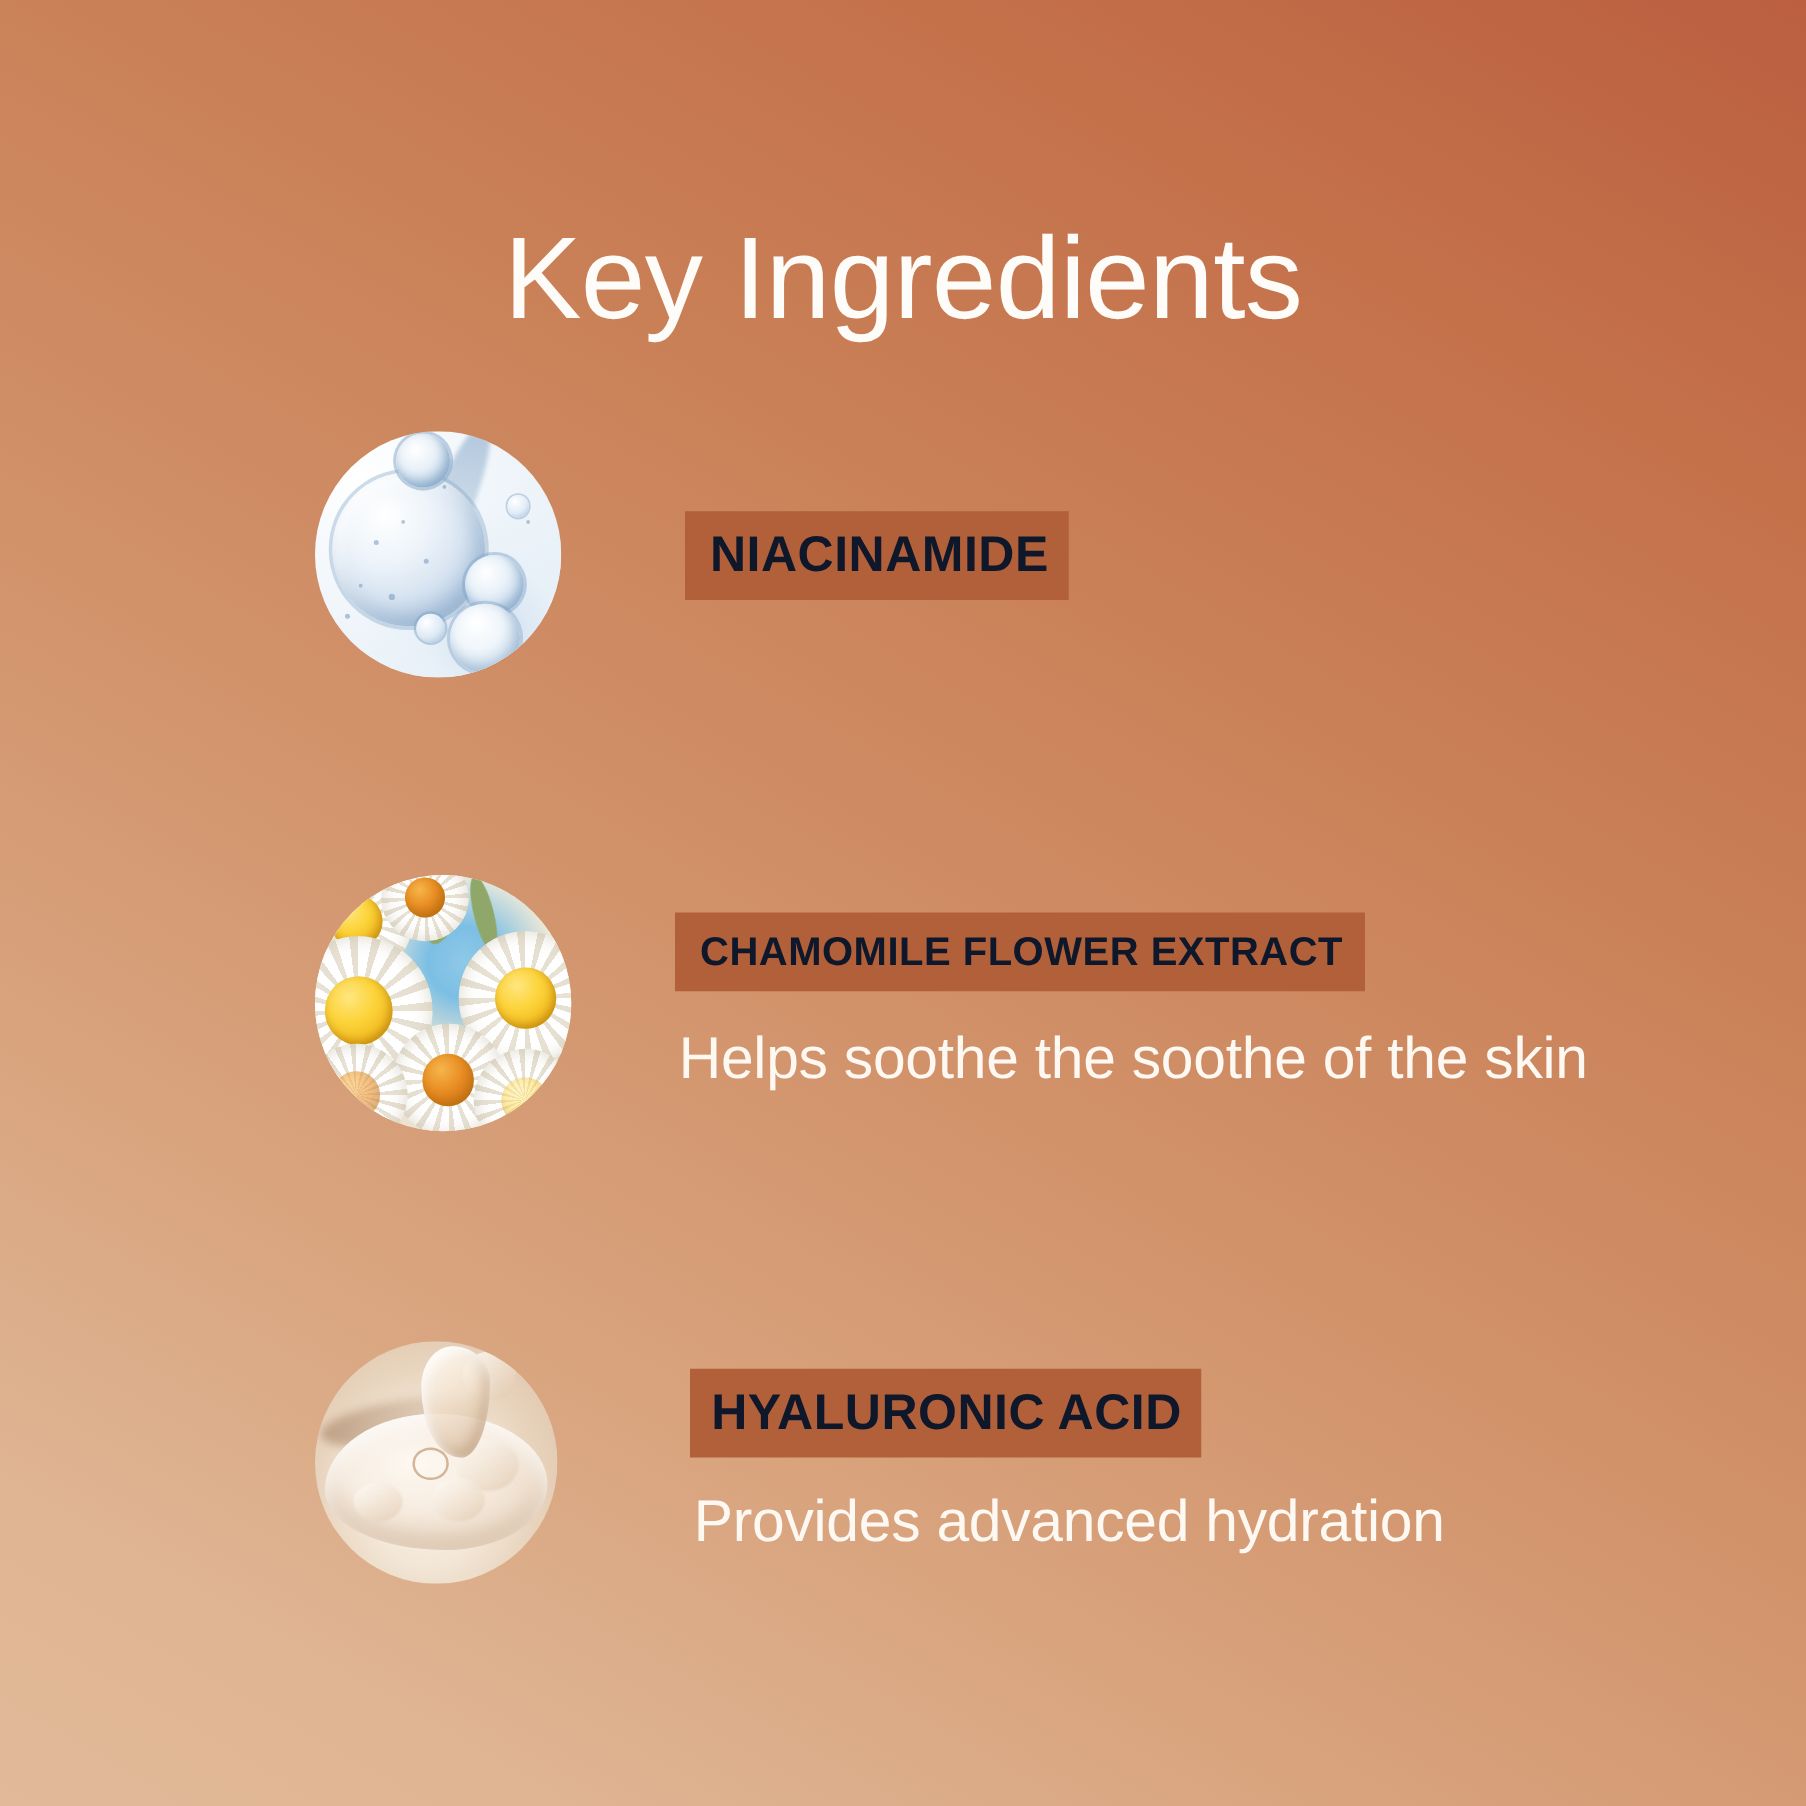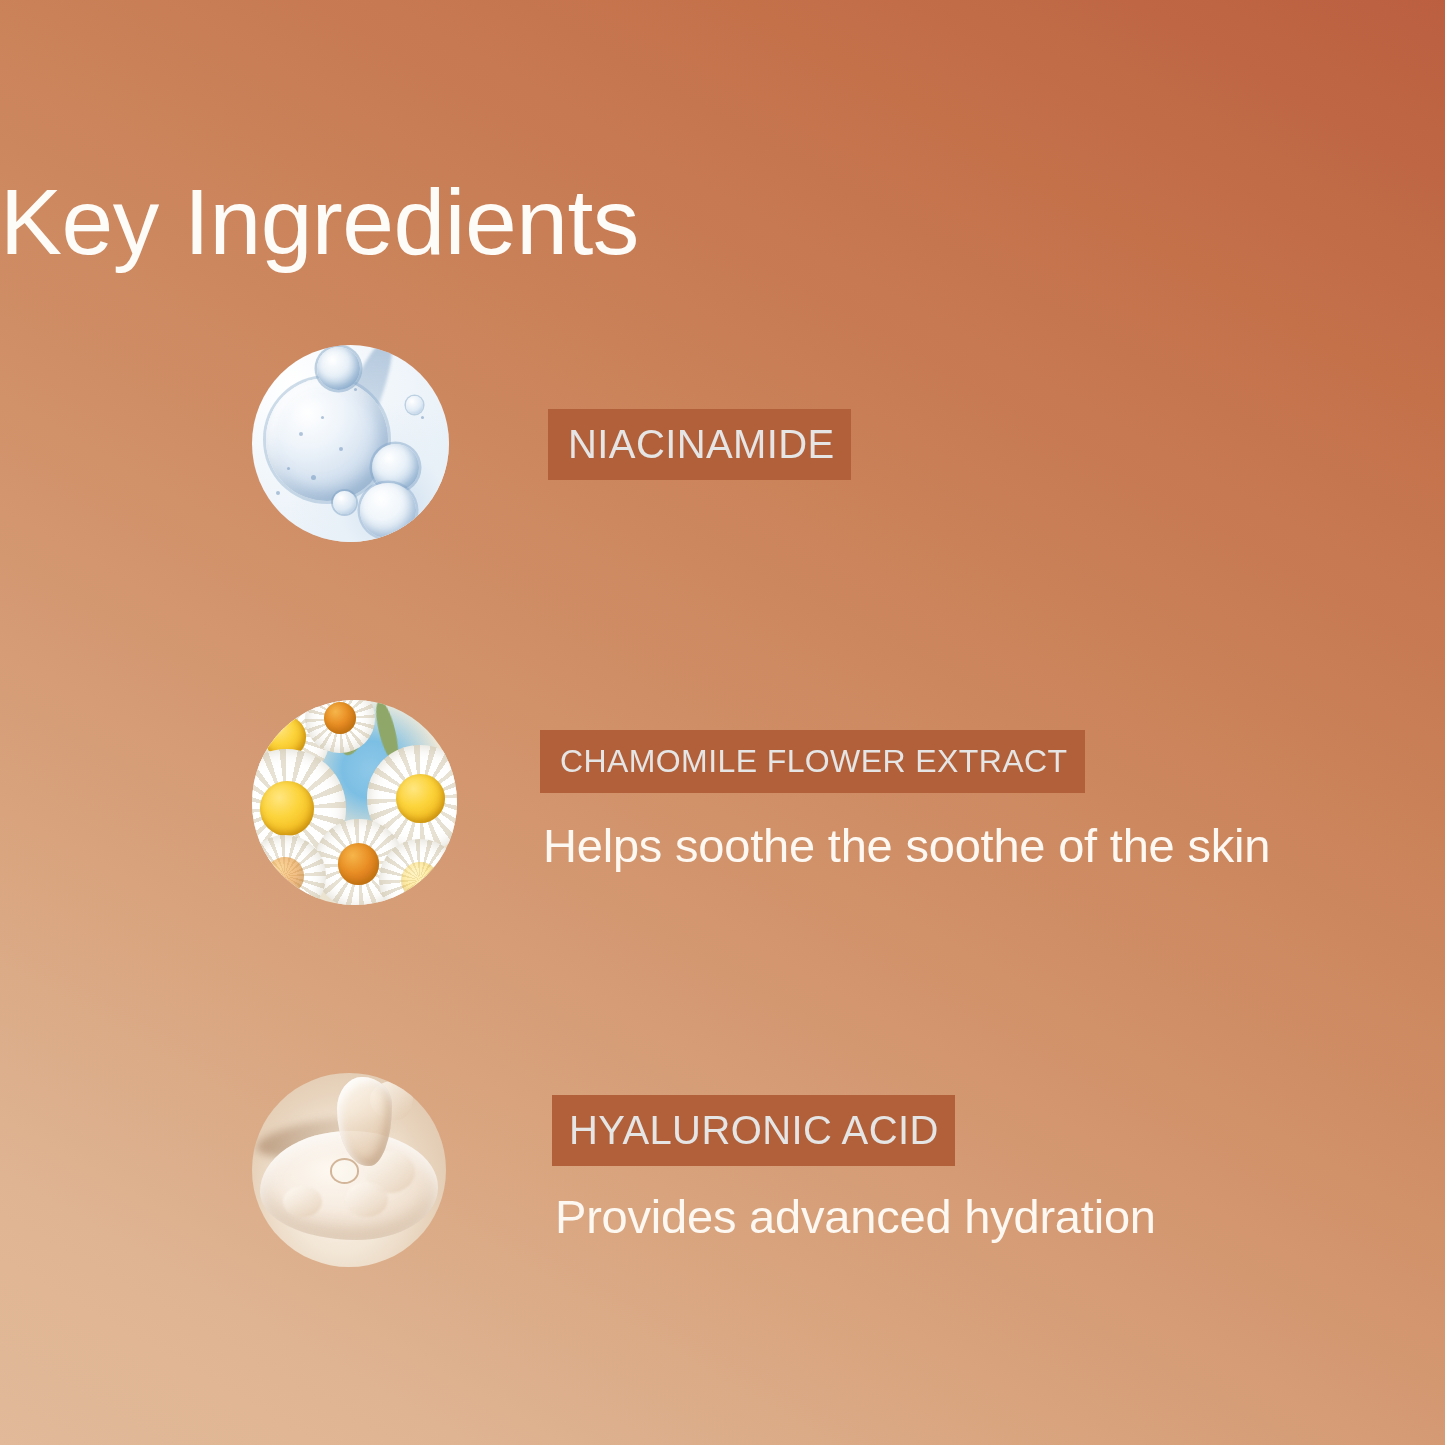--- a/index.html
+++ b/index.html
@@ -30,20 +30,21 @@
         #e2ba99 100%);
     overflow: hidden;
   }
 
   
   .poster-title {
     position: absolute;
     top: 124px;
     left: 0;
     width: 1445px;
+    text-align: center;
     color: #fefcf8;
     font-size: 93px;
     font-weight: 400;
     letter-spacing: -0.5px;
     line-height: 1.08;
     white-space: nowrap;
     margin-top: 48px;
   }
 
   
@@ -82,22 +83,22 @@
     margin-left: 86px;
     padding-top: 2px;
   }
 
   .row-2 .text-block { margin-left: 78px; }
   .row-3 .text-block { margin-left: 90px; }
 
   .ing-heading {
     display: inline-block;
     background: #b1603a;
-    color: #e5e5e5;
-    font-weight: 400;
+    color: #0f172a;
+    font-weight: 700;
     font-size: 40px;
     letter-spacing: 0.4px;
     line-height: 1;
     padding: 15px 16px 16px 20px;
     margin: 0;
   }
 
   .row-2 .ing-heading { font-size: 32px; padding: 15px 18px 16px 20px; }
   .row-3 .ing-heading { font-size: 40px; padding-left: 17px; }
 

